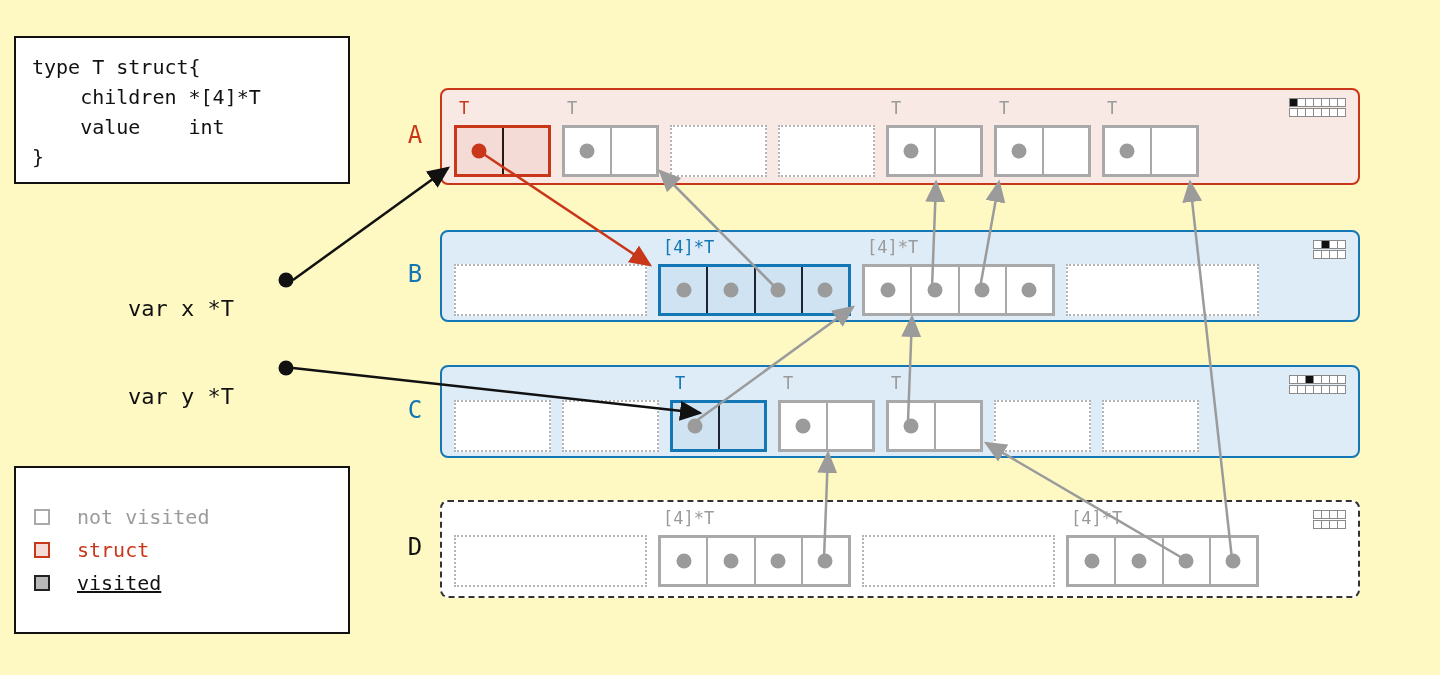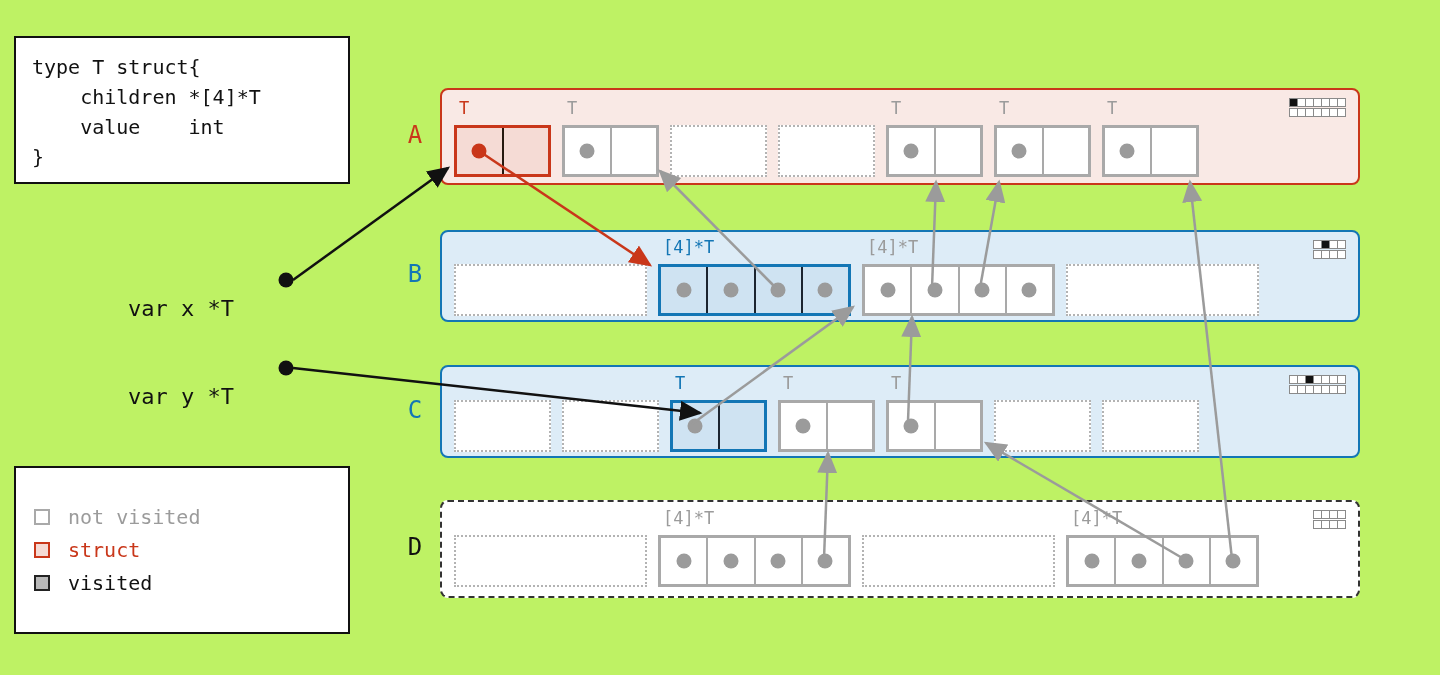--- a/index.html
+++ b/index.html
@@ -1,36 +1,36 @@
 <!DOCTYPE html>
 <html><head>
 <meta charset="utf-8">
 <style>
   :root{
     --red:#c9371a; --blue:#1376b5; --gray:#9b9b9b; --ink:#111;
   }
   html,body{margin:0;padding:0;background:#fff;}
-  #canvas{position:relative;width:1440px;height:675px;background:#bef264;overflow:hidden;
+  #canvas{position:relative;width:1440px;height:675px;background:#fef9c3;overflow:hidden;
           font-family:"DejaVu Sans Mono",monospace;}
   
   .codebox{position:absolute;left:14px;top:36px;width:336px;height:148px;
            border:2.5px solid #111;box-sizing:border-box;background:#fff;}
   .codebox pre{margin:0;padding:14px 0 0 16px;font:20px/30px "DejaVu Sans Mono",monospace;color:#111;}
   
   .varlabel{position:absolute;font:22px "DejaVu Sans Mono",monospace;color:#111;white-space:pre;margin-top:30px;}
   
   .legendbox{position:absolute;left:14px;top:466px;width:336px;height:168px;
              border:2.5px solid #111;box-sizing:border-box;background:#fff;
              display:flex;flex-direction:column;justify-content:center;gap:9px;padding-left:18px;}
-  .legend-item{display:flex;align-items:center;gap:18px;font:20px "DejaVu Sans Mono",monospace;}
+  .legend-item{display:flex;align-items:center;gap:27px;font:20px "DejaVu Sans Mono",monospace;}
   .swatch{width:12px;height:12px;border:2.5px solid #a9a9a9;background:#fff;flex:0 0 auto;}
   .legend-item.nv .swatch{border-color:#a9a9a9;background:#fff;} .legend-item.nv .lg-label{color:#9b9b9b;}
   .legend-item.wl .swatch{border-color:var(--blue);background:#cfe3f2;} .legend-item.wl .lg-label{color:var(--blue);}
   .legend-item.ac .swatch{border-color:var(--red);background:#f5dbd5;} .legend-item.ac .lg-label{color:var(--red);}
-  .legend-item.vi .swatch{border-color:#222;background:#b9b9b9;} .legend-item.vi .lg-label{color:#111;}
+  .legend-item.vi .swatch{border-color:#222;background:#b9b9b9;} .legend-item.vi .lg-label{color:#111;text-decoration:underline;}
   
   .region{position:absolute;left:440px;width:920px;border-radius:8px;box-sizing:border-box;}
   .region.r-active{background:#f9e9e5;border:2px solid var(--red);}
   .region.r-work{background:#ddecf7;border:2px solid var(--blue);}
   .region.r-free{background:#fff;border:2px dashed #333;}
   .region-label{position:absolute;left:398px;width:34px;text-align:center;
                 font:24px "DejaVu Sans Mono",monospace;}
   
   .obj{position:absolute;display:flex;background:#fff;border:3px solid #a9a9a9;box-sizing:border-box;}
   .obj .cell{flex:1;position:relative;border-right:2px solid #a9a9a9;}

